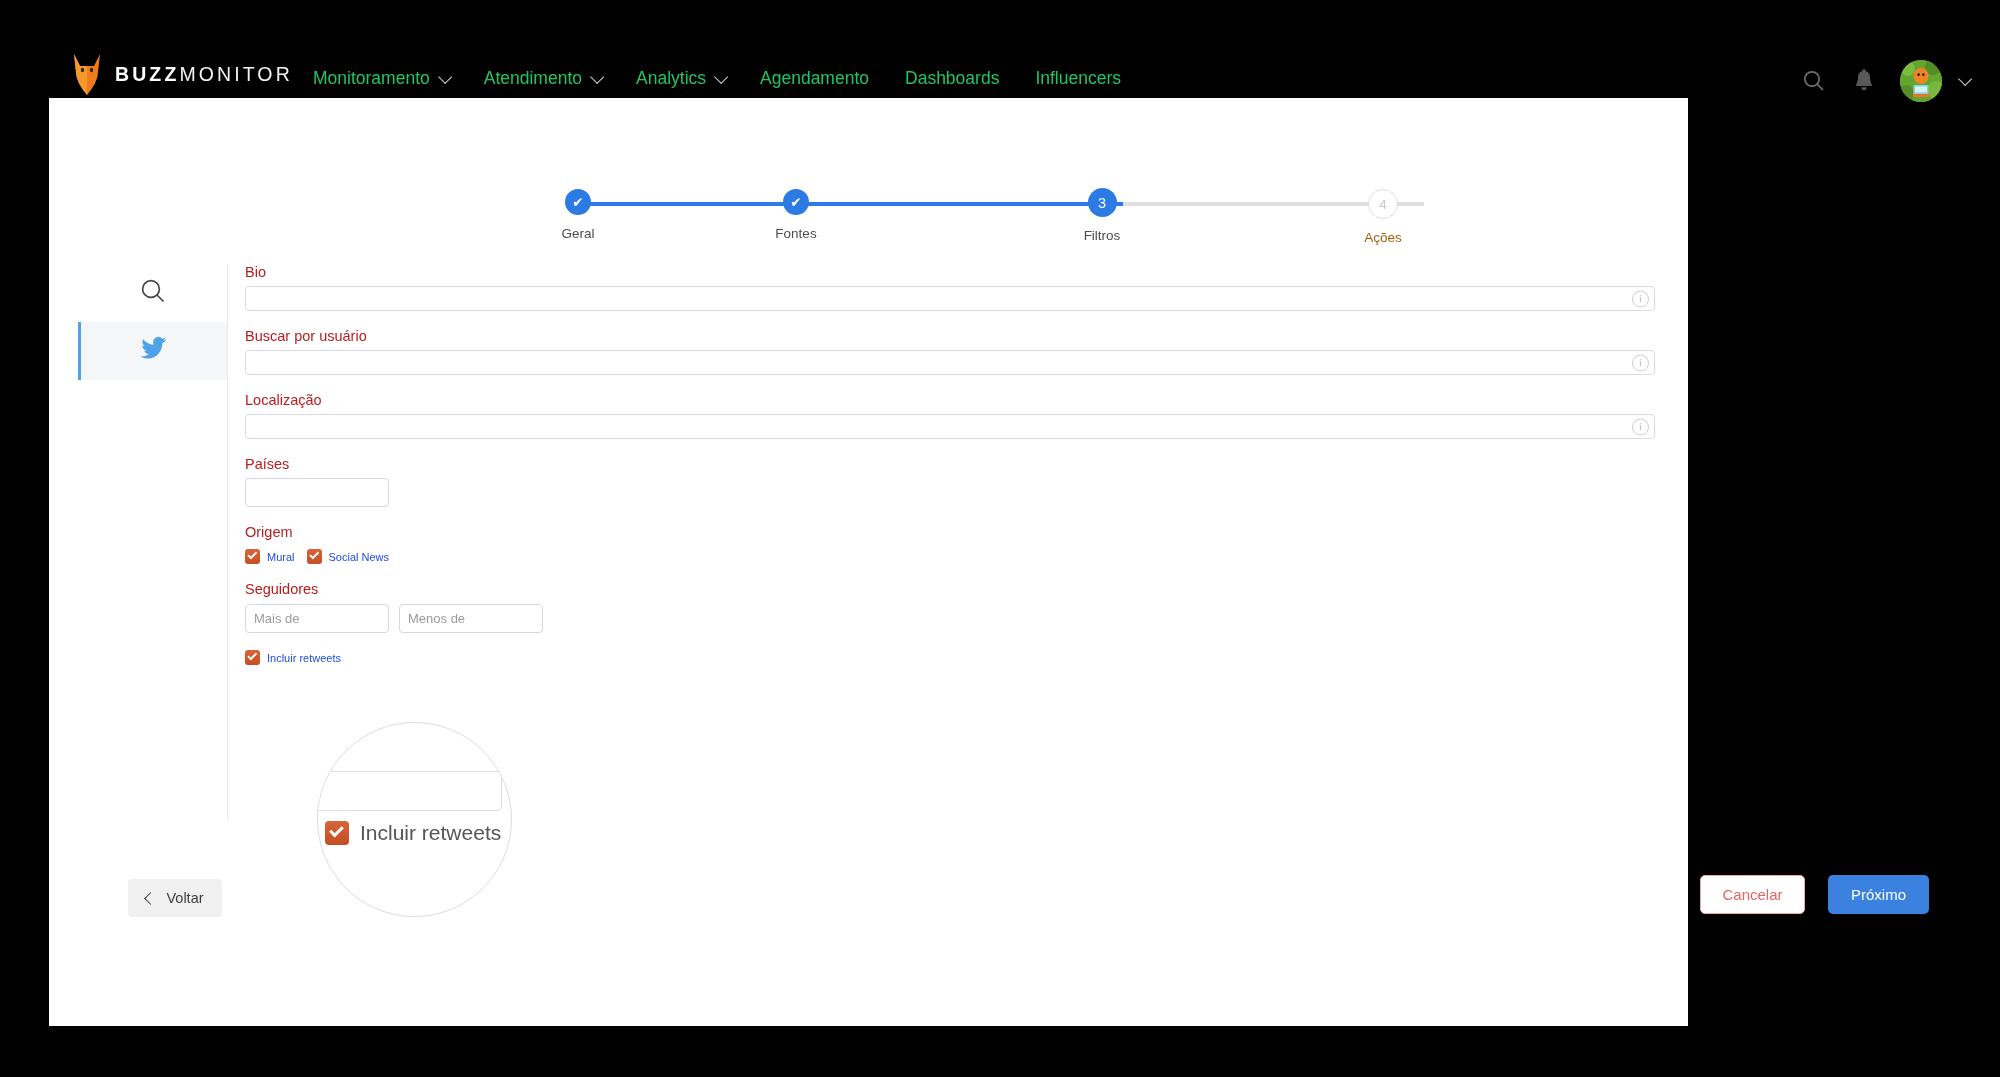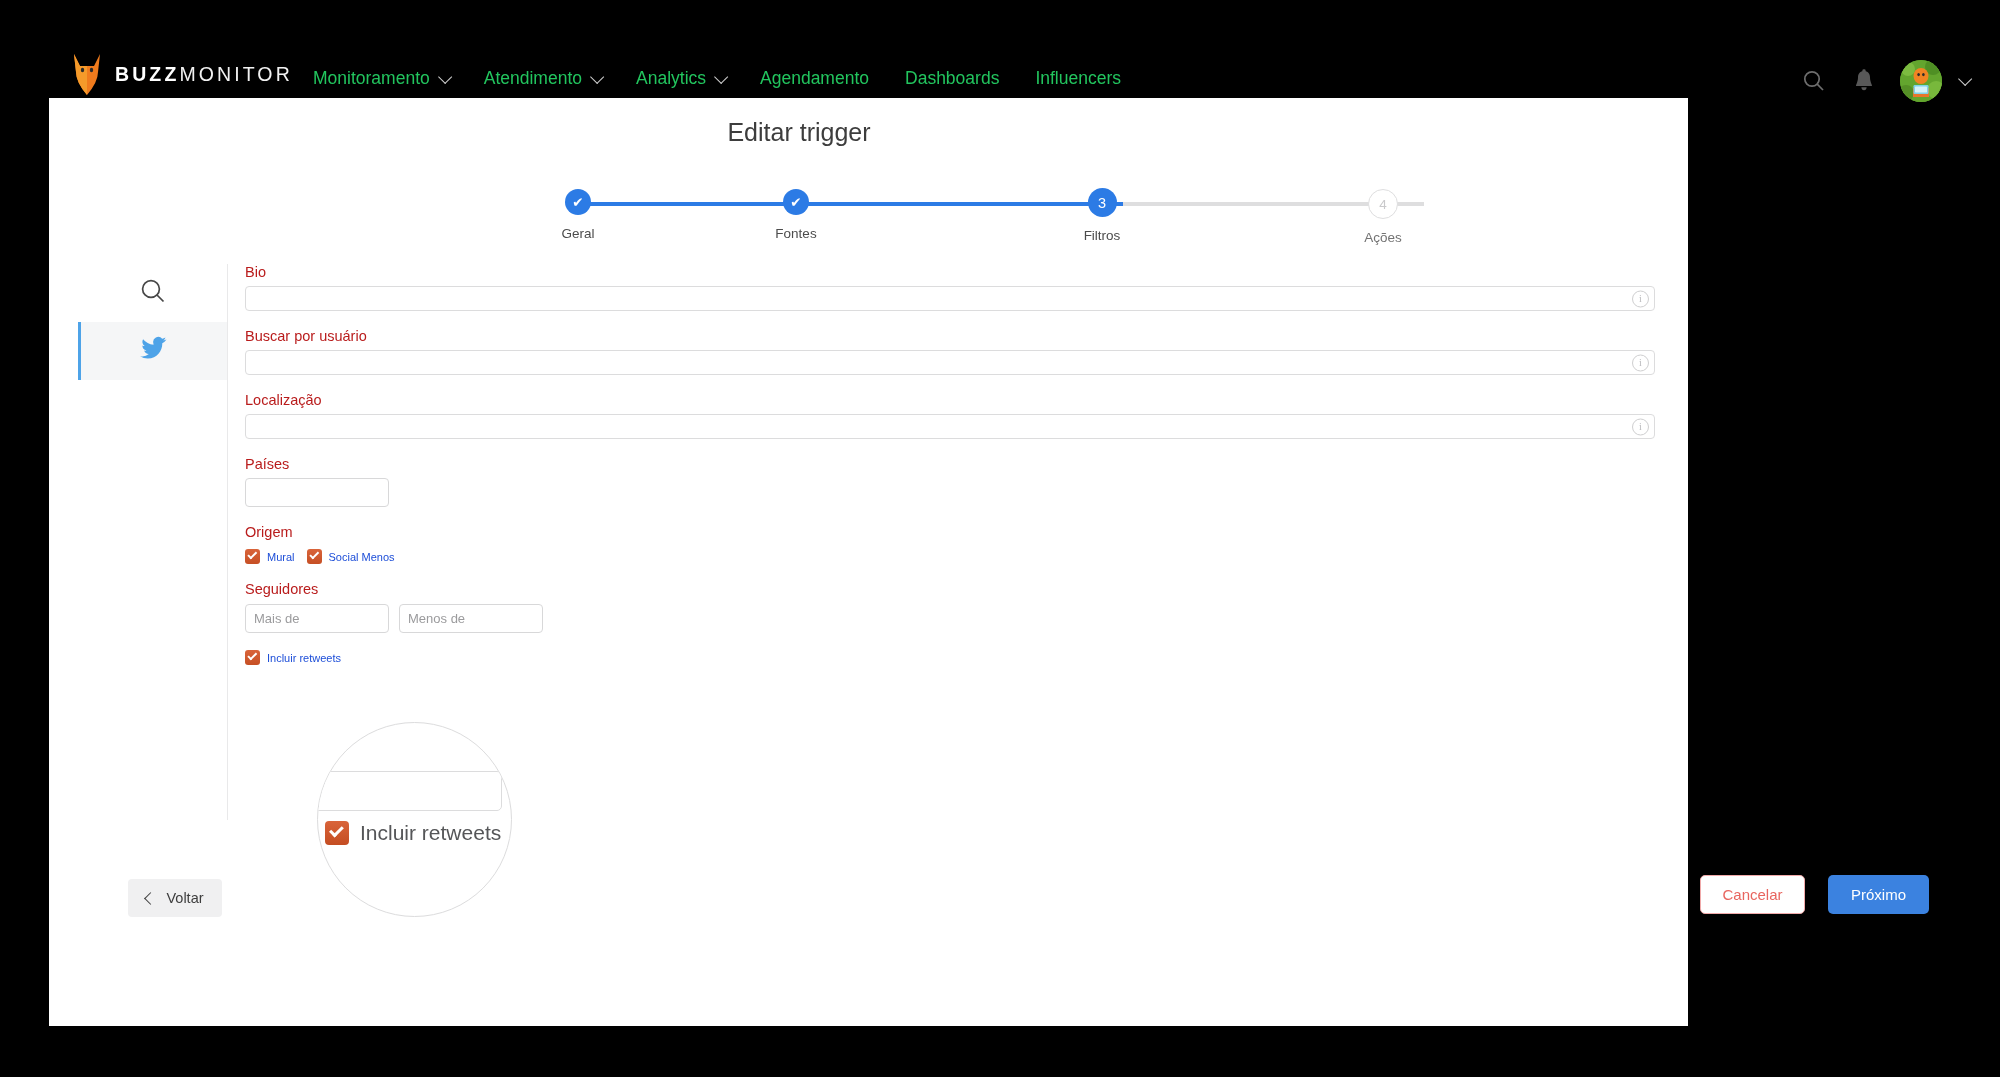--- a/index.html
+++ b/index.html
@@ -145,21 +145,21 @@
   }
   .bubble.done { background: #2c7be5; color: #fff; }
   .bubble.active { background: #2c7be5; color: #fff; width: 29px; height: 29px; margin-top: 4px; font-size: 14.5px;}
   .bubble.todo { background: #ffffff; color: #c9c9cb; border: 1.5px solid #dededf; width: 28px; height: 28px;}
   .steplabel {
     margin-top: 11px;
     font-size: 13.5px;
     color: #4c4c4c;
     white-space: nowrap;
   }
-  .steplabel.todo { color: #737373; }
+  .steplabel.todo { color: #a16207; }
 
   
   .sidebar {
     position: absolute;
     left: 29px; top: 166px;
     width: 149px; height: 556px;
     border-right: 1px solid #e9e9ea;
   }
   .side-item {
     position: relative;
@@ -452,21 +452,20 @@
           <rect x="13.5" y="25" width="15" height="9" rx="1.2" fill="#7fd2e8"></rect>
           <rect x="15" y="26.4" width="12" height="6.2" rx="0.8" fill="#d6f2fa"></rect>
         </svg>
       </div>
       <span class="caret" style="margin-left:-6px;"></span>
     </div>
   </div>
 
   <div class="panel">
 
-    <div class="page-title">Editar trigger</div>
 
     <div class="stepper">
       <div class="track"></div>
       <div class="track-done"></div>
 
       <div class="step" style="left:0px;">
         <div class="bubble done">✔</div>
         <div class="steplabel">Geral</div>
       </div>
 
@@ -537,21 +536,21 @@
 
       <div class="field">
         <label class="flabel">Origem</label>
         <div class="checkrow">
           <span class="chk">
             <span class="cbox"></span>
             <span class="cbl">Mural</span>
           </span>
           <span class="chk">
             <span class="cbox"></span>
-            <span class="cbl">Social Menos</span>
+            <span class="cbl">Social News</span>
           </span>
         </div>
       </div>
 
       <div class="field">
         <label class="flabel">Seguidores</label>
         <div class="segrow">
           <input class="small-input" type="text" value="" placeholder="Mais de" style="">
           <input class="small-input" type="text" value="" placeholder="Menos de" style="">
         </div>

